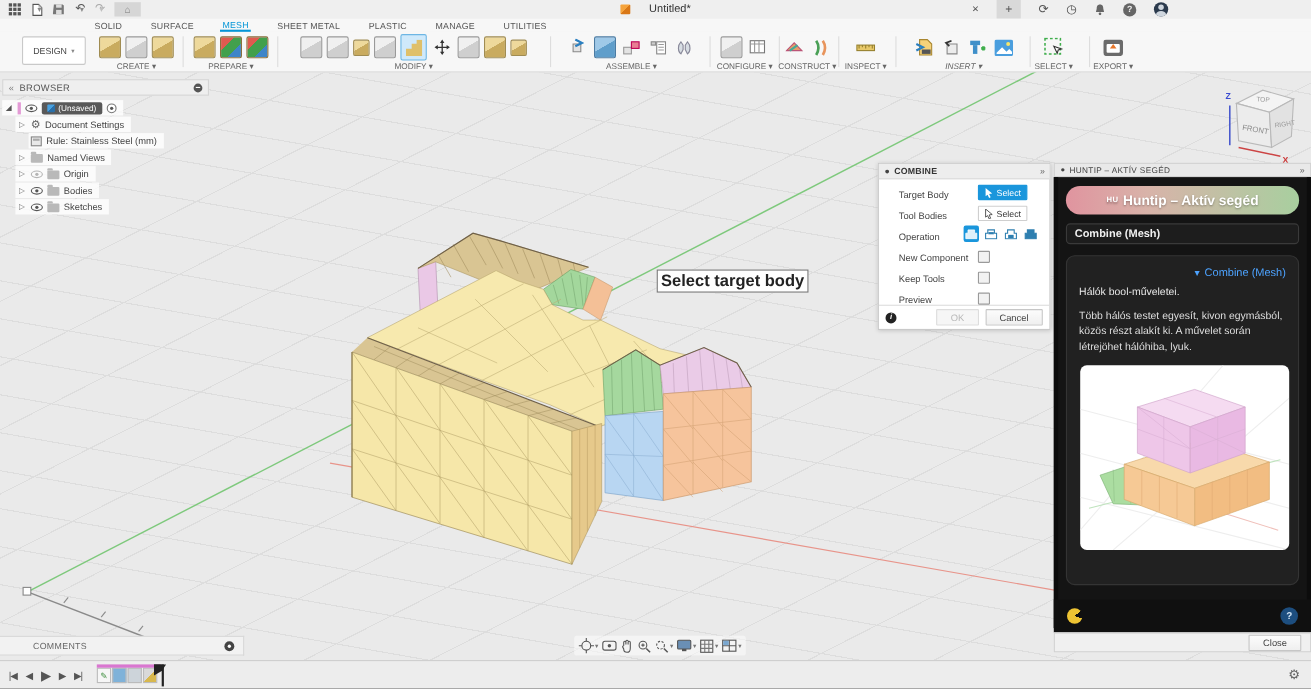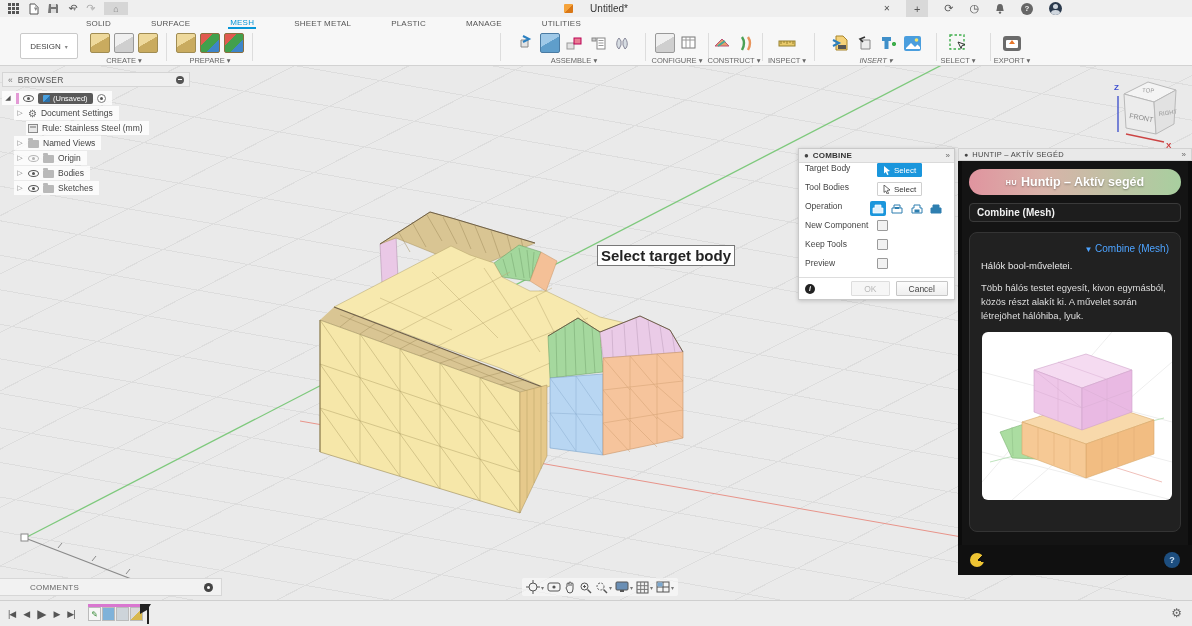--- a/index.html
+++ b/index.html
@@ -20,21 +20,21 @@
   .tb-title{position:absolute;left:0;right:0;top:0;height:17px;display:flex;align-items:center;justify-content:center;gap:17px;color:#333;font-size:10px;}
   .cube-orange{width:9px;height:9px;background:linear-gradient(135deg,#f5a33b 50%,#d97716 50%);border-radius:1px;}
   .tb-right{position:absolute;right:130px;top:0;height:17px;display:flex;align-items:center;gap:16px;color:#555;}
   .newtab{background:#d9d9d9;width:22px;height:17px;display:flex;align-items:center;justify-content:center;}
   .avatar{width:13px;height:13px;border-radius:50%;background:#2b3a4d;position:relative;overflow:hidden;}
   .avatar::before{content:"";position:absolute;left:4px;top:2px;width:5px;height:5px;border-radius:50%;background:#cfd6de;}
   .avatar::after{content:"";position:absolute;left:2px;top:8px;width:9px;height:6px;border-radius:50% 50% 0 0;background:#cfd6de;}
 
   
   .tabrow{position:absolute;left:0;top:17px;width:1192px;height:12px;background:#f7f7f7;font-size:8px;color:#555;}
-  .tabs{position:absolute;left:84px;top:0;display:flex;gap:36px;height:12px;align-items:center;}
+  .tabs{position:absolute;left:84px;top:0;display:flex;gap:22px;height:12px;align-items:center;}
   .tab{padding:0 2px;letter-spacing:.2px;cursor:default;}
   .tab.active{color:#0696d7;font-weight:normal;border-bottom:2px solid #0696d7;}
 
   
   .toolbar{position:absolute;left:0;top:29px;width:1192px;height:37px;background:#f7f7f7;border-bottom:1px solid #d2d2d2;}
   .design-btn{position:absolute;left:20px;top:4px;width:58px;height:26px;background:#fff;border:1px solid #c9c9c9;border-radius:2px;
               display:flex;align-items:center;justify-content:center;font-size:8px;color:#444;gap:3px;}
   .tgroup{position:absolute;top:2px;height:34px;display:flex;flex-direction:column;align-items:center;}
   .gicons{display:flex;align-items:center;height:24px;}
   .glabel{font-size:7.5px;color:#666;white-space:nowrap;margin-top:1px;}
@@ -102,21 +102,21 @@
   .ruleic{width:10px;height:9px;border:1px solid #888;background:#e8e8e8;position:relative;}
   .ruleic::after{content:"";position:absolute;left:1px;top:1px;right:1px;height:2px;background:#aaa;}
 
   
   .combine{position:absolute;left:798px;top:148px;width:157px;background:#fff;border:1px solid #c9c9c9;
            box-shadow:0 1px 4px rgba(0,0,0,.18);font-size:8.5px;color:#444;}
   .chead{height:14px;background:#ededed;border-bottom:1px solid #dadada;display:flex;align-items:center;padding:0 5px;gap:4px;color:#333;}
   .chead .dot{font-size:8px;color:#444;}
   .chead .t{flex:1;font-weight:bold;letter-spacing:.2px;font-size:8px;}
   .chead .ff{color:#666;font-size:8px;letter-spacing:-1px;}
-  .crow{display:flex;align-items:flex-start;height:19px;padding:0 6px;}
+  .crow{display:flex;align-items:flex-end;height:19px;padding:0 6px;margin-left:12px;}
   .crow .lab{width:72px;}
   .selbtn{display:flex;align-items:center;gap:3px;height:14px;padding:0 5px;font-size:8px;border-radius:1px;}
   .selbtn.active{background:#1a96dc;color:#fff;border:1px solid #1a96dc;}
   .selbtn.idle{background:#fff;color:#333;border:1px solid #cfcfcf;}
   .opbtn{width:17px;height:15px;margin-right:4px;border-radius:2px;display:flex;align-items:center;justify-content:center;}
   .opbtn.on{background:#1a96dc;}
   .cbx{width:11px;height:11px;border:1px solid #9a9a9a;background:#f2f2f2;border-radius:1px;}
   .cfoot{border-top:1px solid #ddd;height:22px;display:flex;align-items:center;padding:0 6px;gap:6px;}
   .infoc{width:10px;height:10px;border-radius:50%;background:#222;color:#fff;font-size:7px;display:flex;align-items:center;justify-content:center;font-style:italic;font-weight:bold;}
   .cfoot .sp{flex:1;}
@@ -259,20 +259,39 @@
     <div class="tgroup" style="left:170px;width:80px;">
       <div class="gicons">
         <div class="ti cb"></div>
         <div class="ti cbm"></div>
         <div class="ti cbm"></div>
       </div>
       <div class="glabel"><span>PREPARE</span> <span>▾</span></div>
     </div>
     <div class="sep" style="left:252px;"></div>
 
+    <div class="tgroup" style="left:256px;width:240px;">
+      <div class="gicons">
+        <div class="ti cbg"></div>
+        <div class="ti cbg"></div>
+        <div class="ti cb small"></div>
+        <div class="ti cbg"></div>
+        <div class="ti hl"></div>
+        <div class="ti flat">
+          <svg width="16" height="16">
+              <path d="M8 1 L10 4 H6 Z M8 15 L6 12 H10 Z M1 8 L4 6 V10 Z M15 8 L12 10 V6 Z" fill="#333"></path>
+              <path d="M8 3 V13 M3 8 H13" stroke="#333" stroke-width="1.2"></path>
+            </svg>
+        </div>
+        <div class="ti cbg"></div>
+        <div class="ti cb"></div>
+        <div class="ti cb small"></div>
+      </div>
+      <div class="glabel"><span>MODIFY</span> <span>▾</span></div>
+    </div>
     <div class="sep" style="left:500px;"></div>
 
     <div class="tgroup" style="left:505px;width:138px;">
       <div class="gicons">
         <div class="ti flat">
           <svg width="16" height="16">
               <path d="M3 5 h7 v7 h-7 z" fill="#e3e3e3" stroke="#888"></path>
               <path d="M5 1 l6 3 -6 3" fill="none" stroke="#2a7fc0" stroke-width="2"></path>
             </svg>
         </div>
@@ -814,20 +833,23 @@
             </g>
           </svg>
         </div>
       </div>
     </div>
     <div class="hfoot">
       <span class="pac"></span>
       <span class="sp"></span>
       <span class="helpc">?</span>
     </div>
+    <div class="hclose">
+      <span class="btn">Close</span>
+    </div>
   </div>
 
   <div class="bottombar">
     <div class="play">
       <span>|◀</span>
       <span>◀</span>
       <span style="font-size:12px;">▶</span>
       <span>▶</span>
       <span>▶|</span>
     </div>

